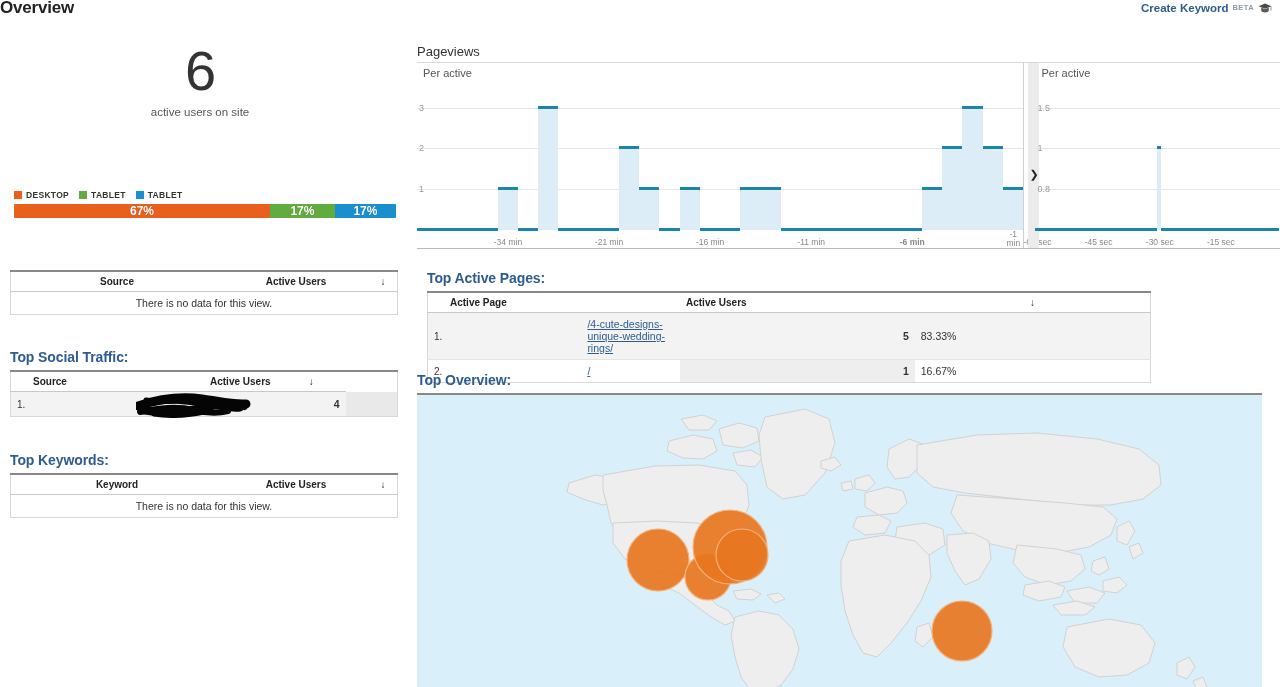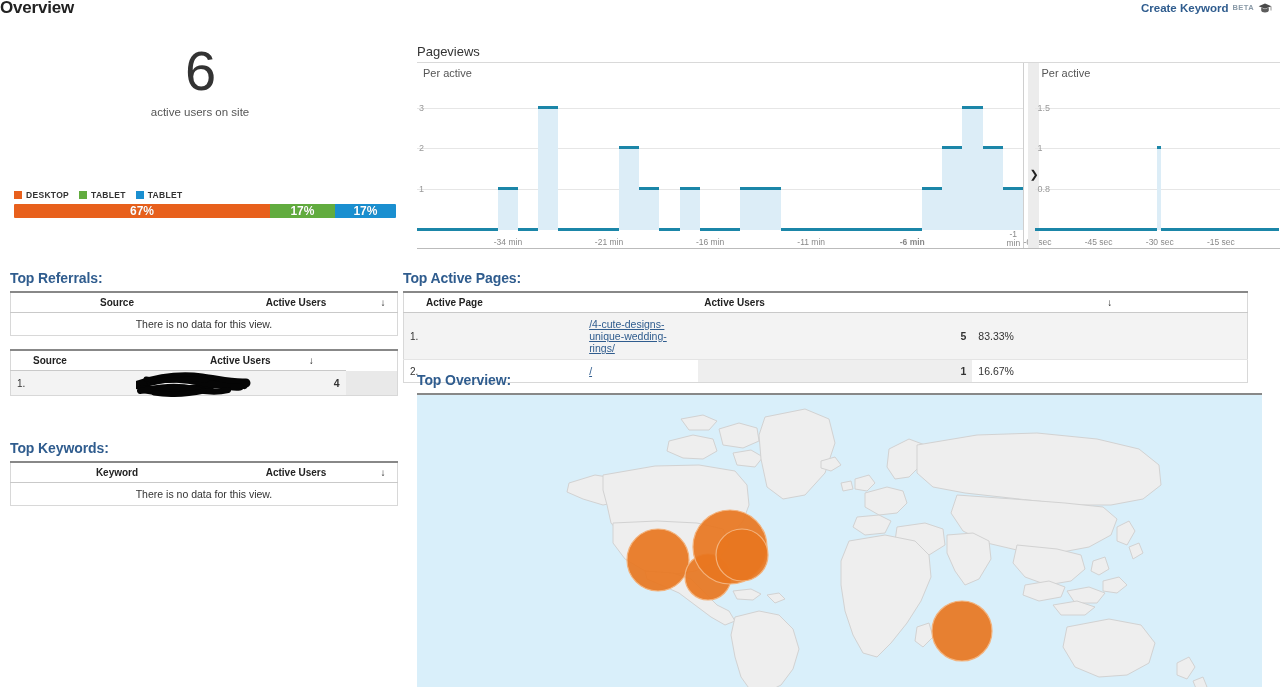--- a/index.html
+++ b/index.html
@@ -187,21 +187,21 @@
   .pct-cell-plain { width: 118px; text-align: left; }
   .num-cell-plain { background: #eeeeee; text-align: right; font-weight: bold; width: 26px; }
 
   
   .redaction { position: relative; height: 14px; }
   .redaction svg { position: absolute; left: 6px; top: -5px; }
 
   
   #blk-referrals   { position: absolute; left: 10px; top: 270px; width: 388px; }
   #blk-social      { position: absolute; left: 10px; top: 349px; width: 388px; }
-  #blk-keywords    { position: absolute; left: 10px; top: 440px; width: 388px; }
+  #blk-keywords    { position: absolute; left: 10px; top: 452px; width: 388px; }
   .blk-head { margin-bottom: 5px; }
 
   
   #pageviews {
     position: absolute;
     left: 417px;
     top: 44px;
     width: 863px;
   }
   .pv-title {
@@ -300,21 +300,21 @@
     position: absolute;
     left: 611px;
     top: 0;
     bottom: 0;
     width: 11px;
     background: #ececec;
     z-index: 1;
   }
 
   
-  #blk-pages     { position: absolute; left: 403px; top: 270px; width: 845px; }
+  #blk-pages     { position: absolute; left: 427px; top: 270px; width: 724px; }
   #blk-locations { position: absolute; left: 417px; top: 372px; width: 845px; }
 
   
   .map-frame {
     position: relative;
     width: 845px;
     height: 296px;
     background: #d9effa;
     border-top: 2px solid #888;
     overflow: hidden;
@@ -360,38 +360,38 @@
       </span>
     </div>
   <div class="device-bar" id="device-bar">
       <div class="device-seg" style="background: rgb(232, 96, 28); width: 67%;">67%</div>
       <div class="device-seg" style="background: rgb(98, 172, 63); width: 17%;">17%</div>
       <div class="device-seg" style="background: rgb(26, 143, 208); width: 16%;">17%</div>
     </div>
 </div>
 
 <div id="blk-referrals">
-  <div class="sec-head blk-head">Top Referrals:</div>
   <table class="ga-table">
     <thead>
       <tr>
         <th class="th-c" style="width:200px">Source</th>
         <th class="th-c">Active Users</th>
         <th class="th-arrow">↓</th>
       </tr>
     </thead>
     <tbody>
       <tr>
         <td class="nodata" colspan="3">There is no data for this view.</td>
       </tr>
     </tbody>
   </table>
 </div>
 
 <div id="blk-social">
+  <div class="sec-head blk-head">Top Social Traffic:</div>
   <table class="ga-table">
     <thead>
       <tr>
         <th style="text-align:left;padding-left:22px">Source</th>
         <th class="th-r" style="width:72px">Active Users</th>
         <th class="th-arrow">↓</th>
       </tr>
     </thead>
     <tbody>
       <tr class="row-alt">

